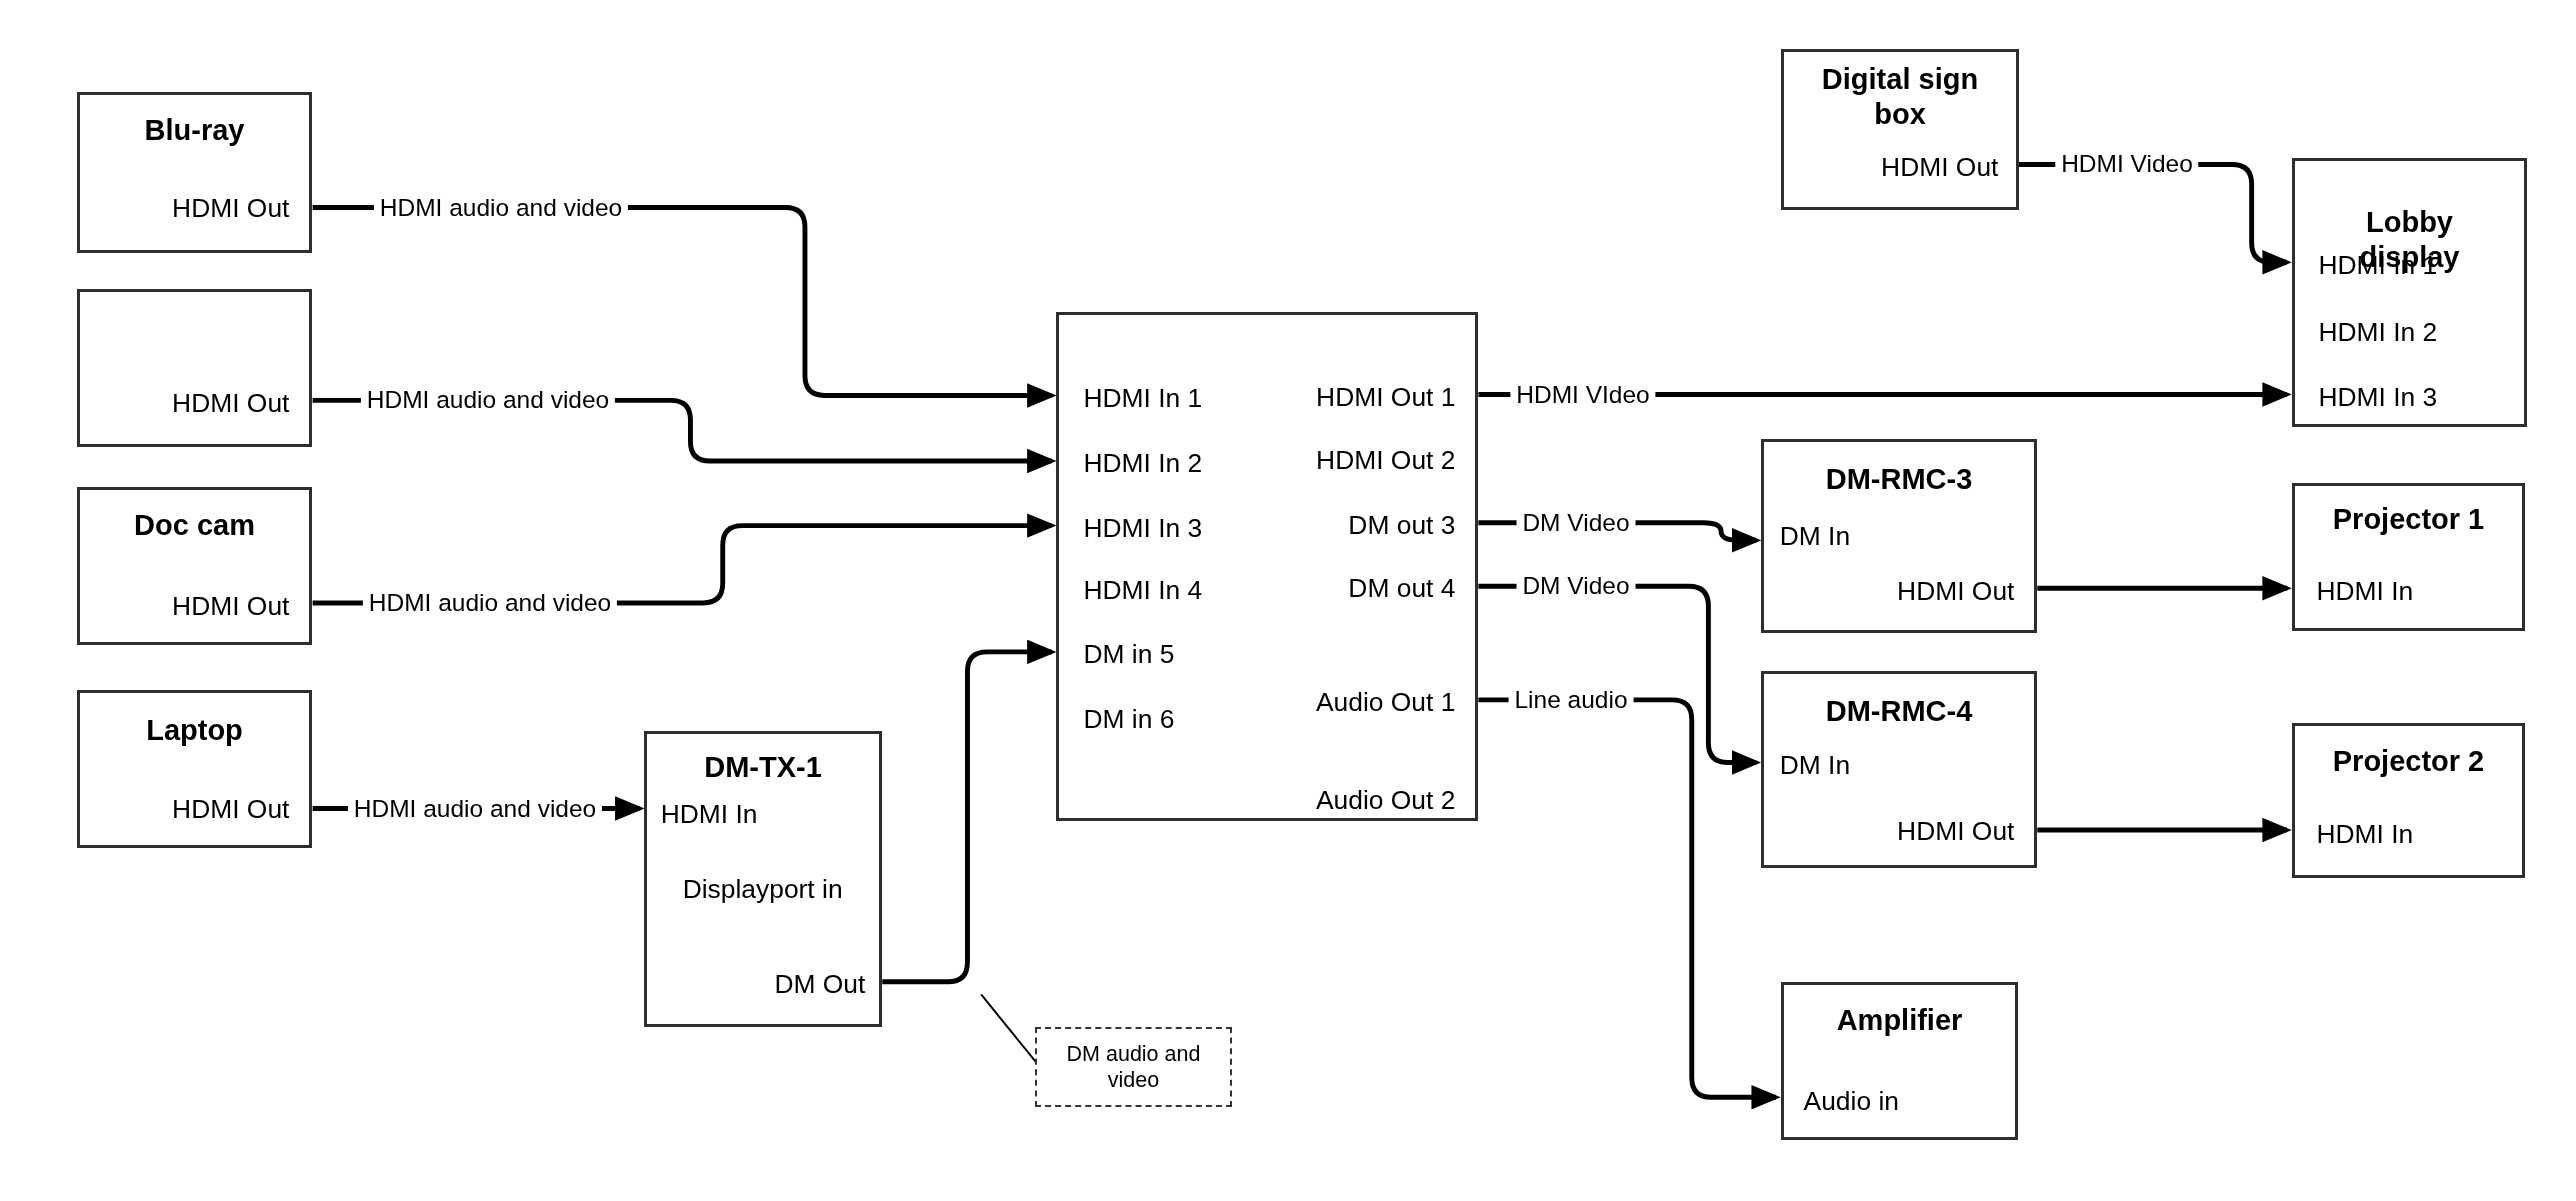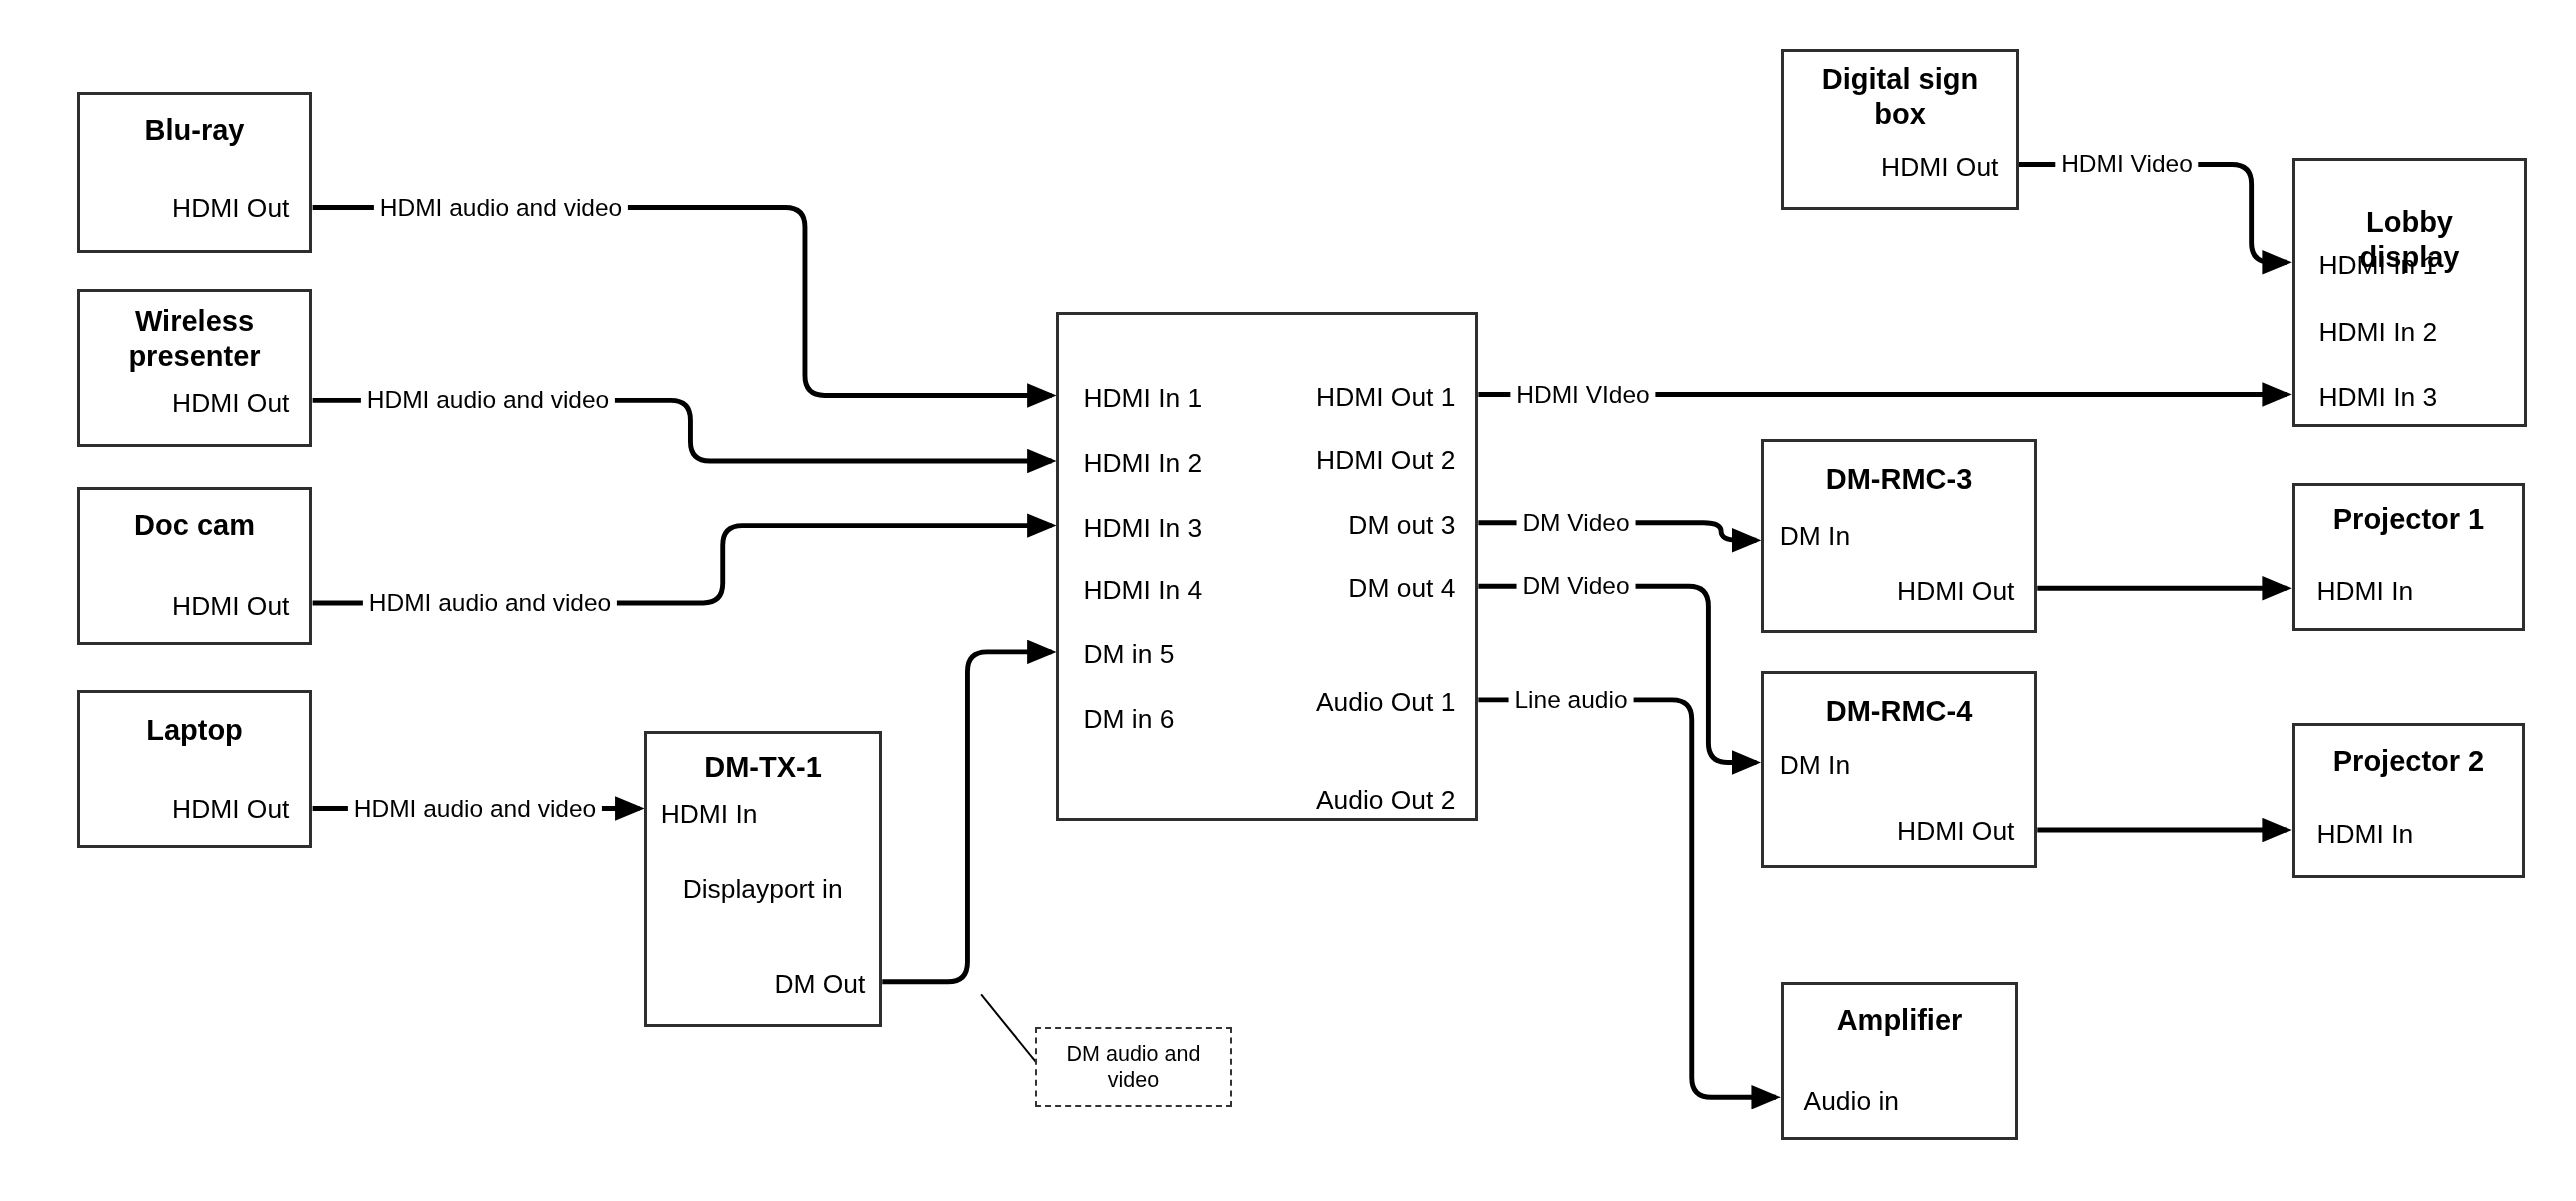--- a/index.html
+++ b/index.html
@@ -60,23 +60,20 @@
   </svg>
 
   <div class="node" style="left:77px;top:92px;width:235px;height:161px;">
     <div class="node-title" style="top:17.6px;">
         <span class="tw">Blu-ray</span>
       </div>
     <div class="port" style="right:19.6px;top:99px;">HDMI Out</div>
   </div>
 
   <div class="node" style="left:77px;top:289px;width:235px;height:158px;">
-    <div class="node-title" style="top:11.7px;">
-        <span class="tw" style="max-width:166px;">Wireless presenter</span>
-      </div>
     <div class="port" style="right:19.6px;top:97px;">HDMI Out</div>
   </div>
 
   <div class="node" style="left:77px;top:487px;width:235px;height:158px;">
     <div class="node-title" style="top:17.6px;">
         <span class="tw">Doc cam</span>
       </div>
     <div class="port" style="right:19.6px;top:102px;">HDMI Out</div>
   </div>
 

